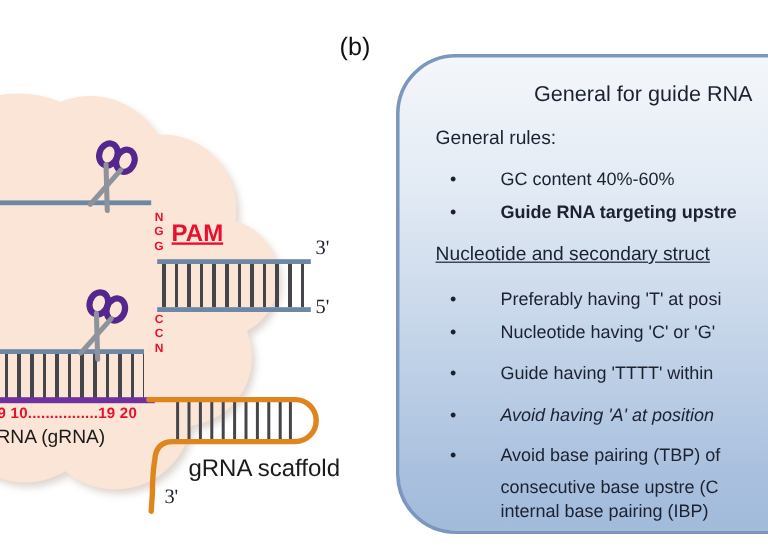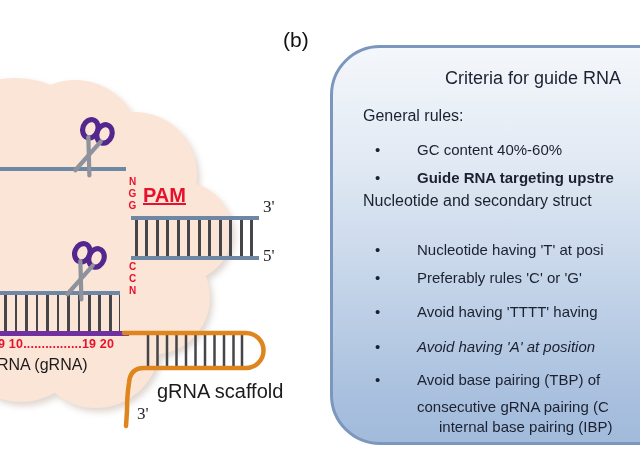--- a/index.html
+++ b/index.html
@@ -96,43 +96,43 @@
     <path d="M30 12V43 M39.5 12V43 M49 12V43 M58.5 12V43 M68 12V43 M77.5 12V43
              M87 12V43 M96.5 12V43 M106 12V43 M115.5 12V43 M124 12V43" stroke="#45454a" stroke-width="2.5" fill="none"></path>
     <path d="M6 10 H128 A17.5 17.5 0 0 1 128 45 H26 Q12 45 11 60 Q9 72 9 88 L8 103" stroke="#df851e" stroke-width="4.5" fill="none" stroke-linecap="round"></path>
   </svg>
   <div class="abs dlabel" style="left:157px;top:380px;font-size:20px;">gRNA scaffold</div>
   <div class="abs serifp" style="left:137px;top:404px;">3'</div>
 
   <div class="abs panel-label" style="left:283px;top:28px;">(b)</div>
 
   <div class="cbox">
-    <div class="abs title dark" style="left:112px;top:20px;">Criteria for guide RNA</div>
+    <div class="abs title dark" style="left:112px;top:20px;">General for guide RNA</div>
 
     <div class="abs heading dark" style="left:30px;top:59px;">General rules:</div>
 
     <span class="abs bullet-dot" style="left:42px;top:93px;"></span>
     <div class="abs bullet-text dark" style="left:84px;top:93px;">GC content 40%-60%</div>
 
     <span class="abs bullet-dot" style="left:42px;top:121px;"></span>
     <div class="abs bullet-text dark" style="left:84px;top:121px;font-weight:bold;">Guide RNA targeting upstre</div>
 
-    <div class="abs heading dark" style="left:30px;top:144px;">Nucleotide and secondary struct</div>
+    <div class="abs heading dark" style="left:30px;top:156px;text-decoration:underline;">Nucleotide and secondary struct</div>
 
     <span class="abs bullet-dot" style="left:42px;top:193px;"></span>
-    <div class="abs bullet-text dark" style="left:84px;top:193px;">Nucleotide having 'T' at posi</div>
+    <div class="abs bullet-text dark" style="left:84px;top:193px;">Preferably having 'T' at posi</div>
 
     <span class="abs bullet-dot" style="left:42px;top:221px;"></span>
-    <div class="abs bullet-text dark" style="left:84px;top:221px;">Preferably rules 'C' or 'G'</div>
+    <div class="abs bullet-text dark" style="left:84px;top:221px;">Nucleotide having 'C' or 'G'</div>
 
     <span class="abs bullet-dot" style="left:42px;top:255px;"></span>
-    <div class="abs bullet-text dark" style="left:84px;top:255px;">Avoid having 'TTTT' having</div>
+    <div class="abs bullet-text dark" style="left:84px;top:255px;">Guide having 'TTTT' within</div>
 
     <span class="abs bullet-dot" style="left:42px;top:290px;"></span>
     <div class="abs bullet-text dark" style="left:84px;top:290px;font-style:italic;">Avoid having 'A' at position</div>
 
     <span class="abs bullet-dot" style="left:42px;top:323px;"></span>
     <div class="abs bullet-text dark" style="left:84px;top:323px;">Avoid base pairing (TBP) of</div>
-    <div class="abs bullet-text dark" style="left:84px;top:350px;">consecutive gRNA pairing (C</div>
-    <div class="abs bullet-text dark" style="left:84px;top:370px;margin-left:22px;">internal base pairing (IBP)</div>
+    <div class="abs bullet-text dark" style="left:84px;top:350px;">consecutive base upstre (C</div>
+    <div class="abs bullet-text dark" style="left:84px;top:370px;">internal base pairing (IBP)</div>
   </div>
 
 </div>
 
 </body></html>

